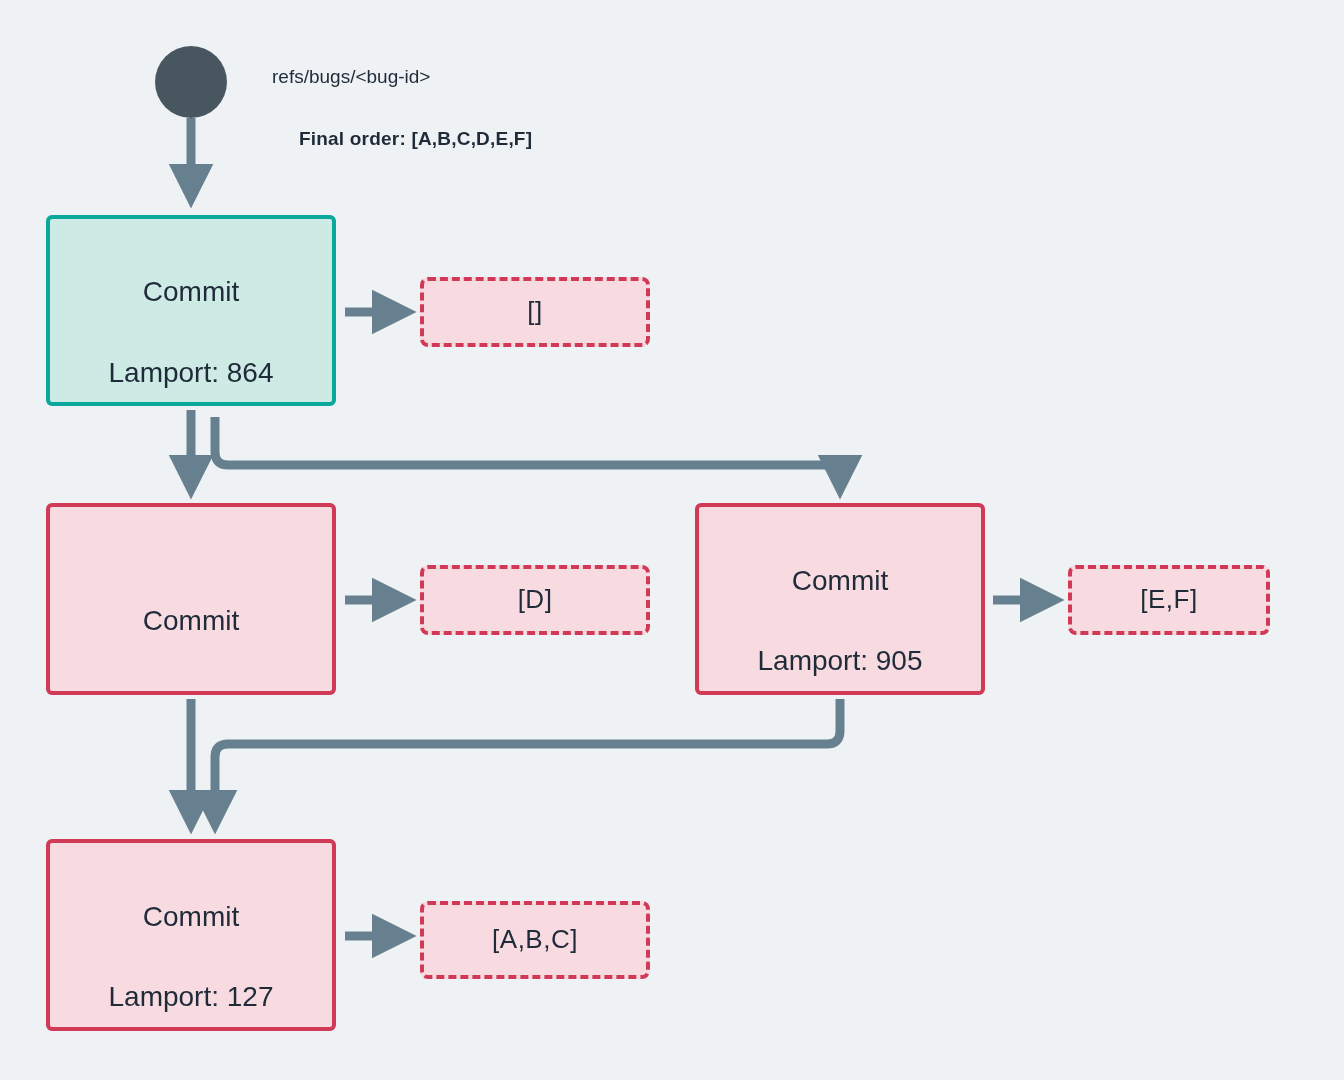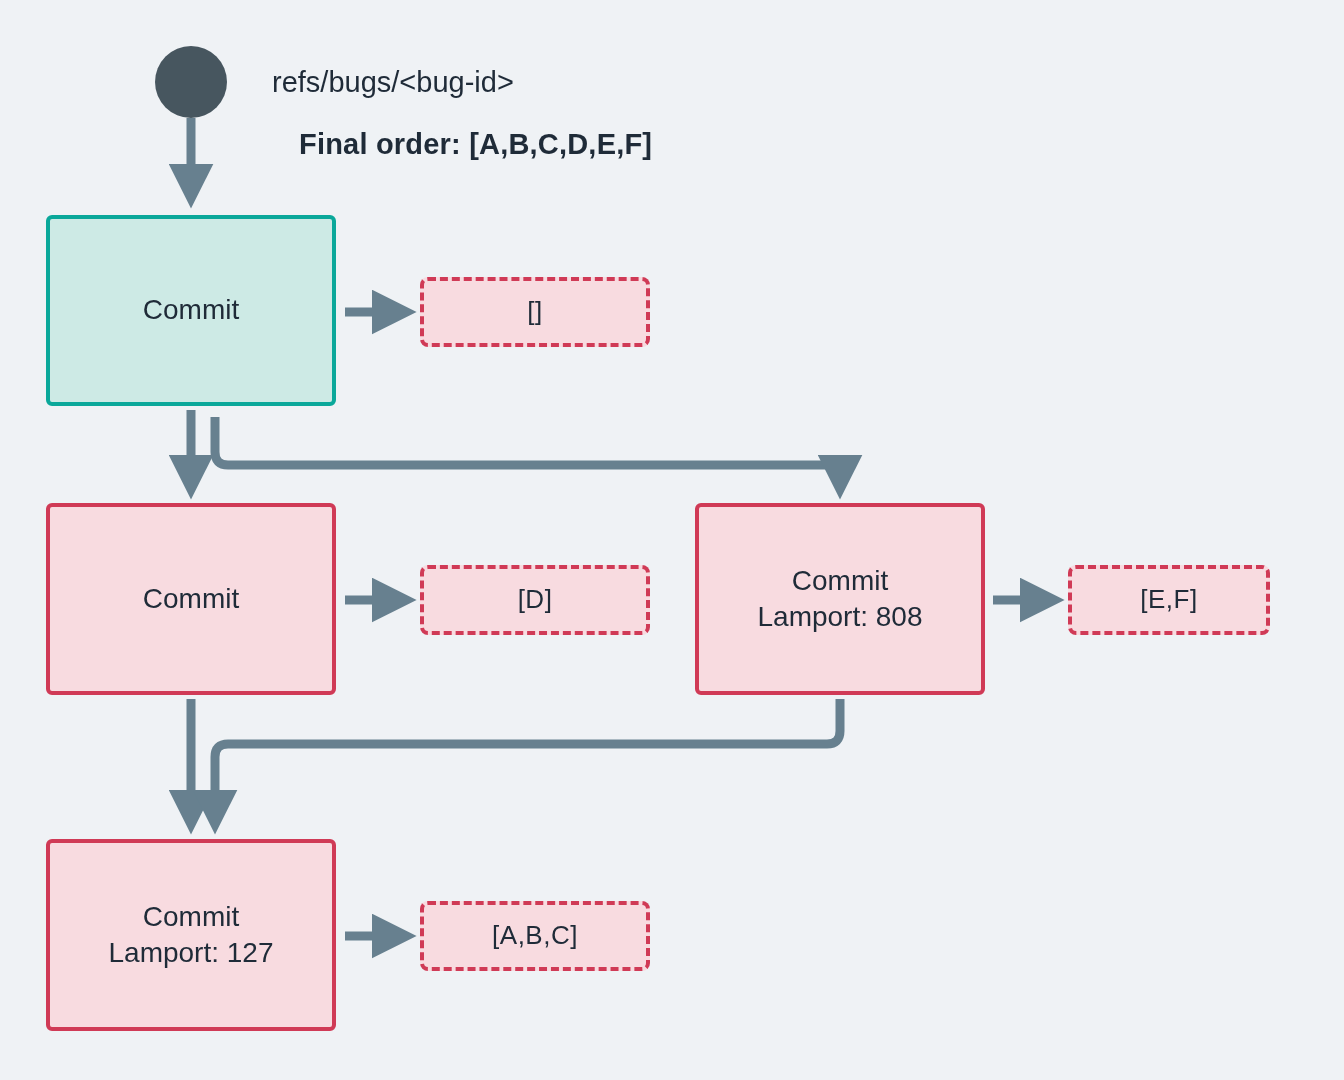--- a/index.html
+++ b/index.html
@@ -44,41 +44,41 @@
     font-size: 28px;
   }
   .commit-node.start-commit {
     background: #cdeae5;
     border-color: #0aa89a;
   }
   .commit-node.pending-commit {
     background: #f8dbe0;
     border-color: #d03a56;
   }
-  .commit-line { white-space: nowrap; }
+  .commit-line { white-space: nowrap; margin-top: 44px; }
 
   .ops-node {
     border: 4px dashed #d03a56;
     background: #f8dbe0;
     border-radius: 8px;
     font-size: 26px;
     letter-spacing: 0.5px;
   }
 
   .root-node {
     position: absolute;
     width: 72px;
     height: 72px;
     border-radius: 50%;
     background: #47565f;
   }
 
   .ref-label {
     position: absolute;
-    font-size: 29px;
+    font-size: 19px;
     color: #1f2b38;
     white-space: nowrap;
   }
   .ref-label.bold { font-weight: bold; letter-spacing: 0.2px; margin-left: 29px; }
 </style>
 </head>
 <body>
 
 <div id="canvas">
 
@@ -105,45 +105,46 @@
     <path d="M345,936 L404,936" fill="none" stroke="#67808f" stroke-width="9" marker-end="url(#arrowhead)"></path>
   </svg>
 
   <div class="root-node" style="left:155px; top:46px;"></div>
 
   <div class="ref-label" style="left:272px; top:66px;">refs/bugs/&lt;bug-id&gt;</div>
   <div class="ref-label bold" style="left:270px; top:128px;">Final order: [A,B,C,D,E,F]</div>
 
   <div class="node commit-node start-commit" style="left:46px; top:215px; width:290px; height:191px;">
     <div class="commit-line">Commit</div>
+    <div class="commit-line">Lamport: 864</div>
   </div>
 
   <div class="node ops-node" style="left:420px; top:277px; width:230px; height:70px;">
     <div>[]</div>
   </div>
 
   <div class="node commit-node pending-commit" style="left:46px; top:503px; width:290px; height:192px;">
     <div class="commit-line">Commit</div>
   </div>
 
   <div class="node ops-node" style="left:420px; top:565px; width:230px; height:70px;">
     <div>[D]</div>
   </div>
 
   <div class="node commit-node pending-commit" style="left:695px; top:503px; width:290px; height:192px;">
     <div class="commit-line">Commit</div>
-    <div class="commit-line">Lamport: 808</div>
+    <div class="commit-line">Lamport: 905</div>
   </div>
 
   <div class="node ops-node" style="left:1068px; top:565px; width:202px; height:70px;">
     <div>[E,F]</div>
   </div>
 
   <div class="node commit-node pending-commit" style="left:46px; top:839px; width:290px; height:192px;">
     <div class="commit-line">Commit</div>
     <div class="commit-line">Lamport: 127</div>
   </div>
 
-  <div class="node ops-node" style="left:420px; top:901px; width:230px; height:70px;">
+  <div class="node ops-node" style="left:420px; top:901px; width:230px; height:78px;">
     <div>[A,B,C]</div>
   </div>
 
 </div>
 
 </body></html>

